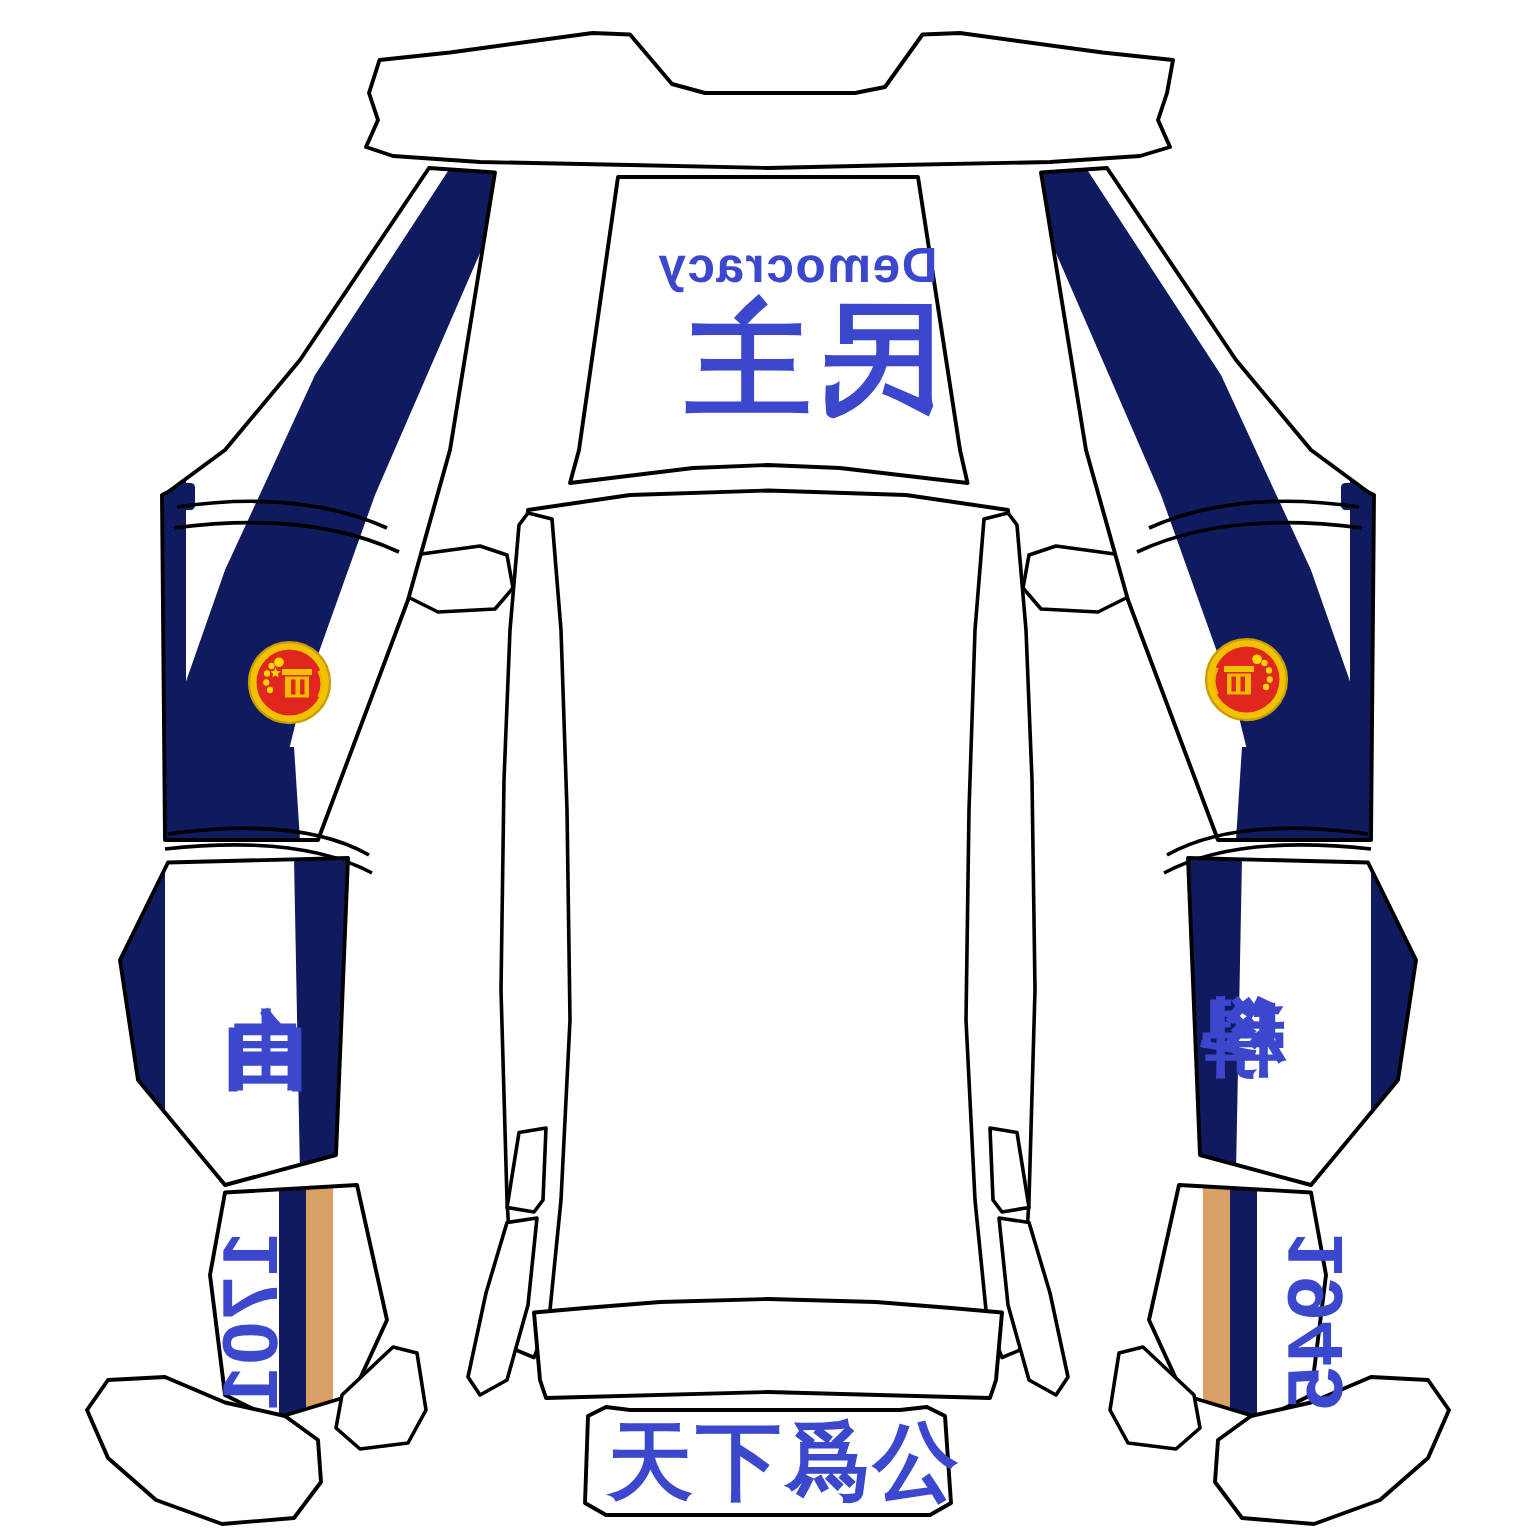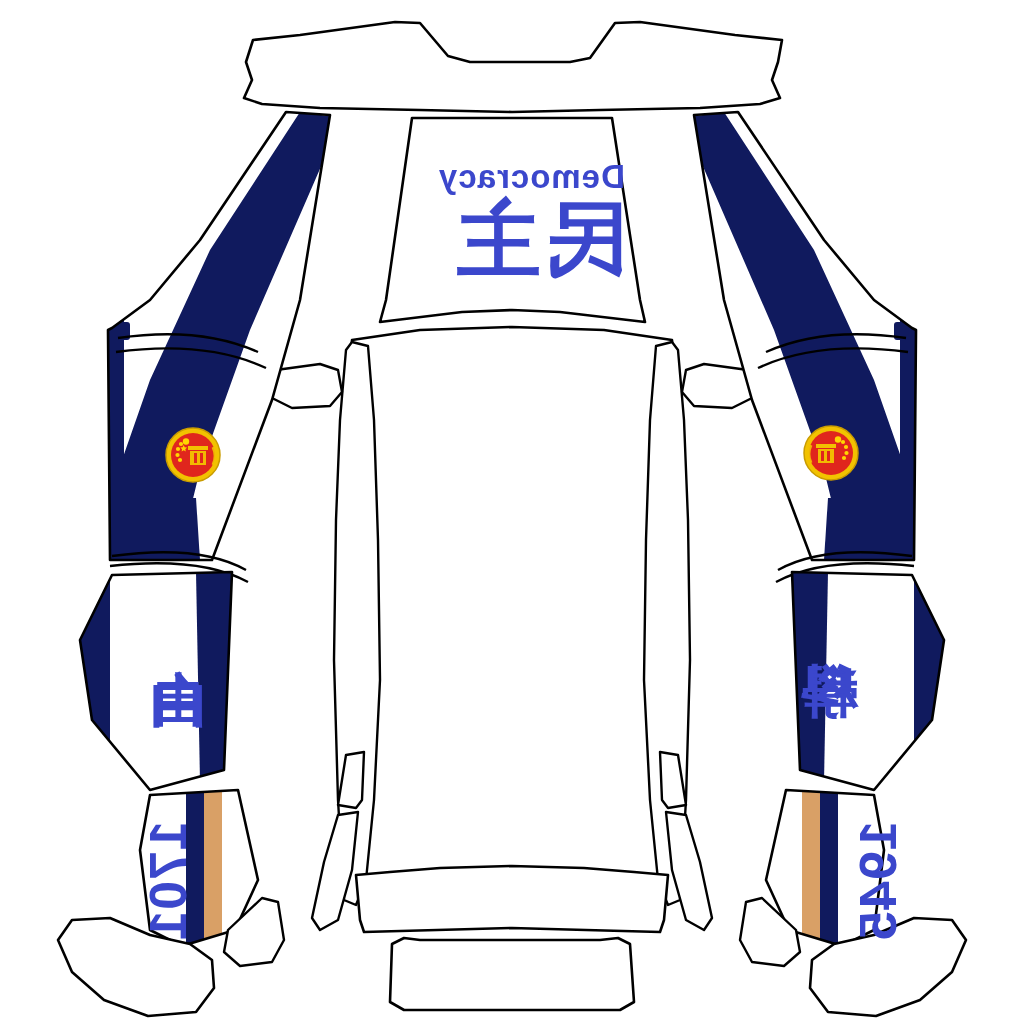--- a/index.html
+++ b/index.html
@@ -295,14 +295,15 @@
   <div class="txt" id="democracy-cn">民主</div>
 
   <div class="txt" id="freedom-cn">自由</div>
 
   <div class="txt" id="science-cn">科學</div>
 
   <div class="txt" id="year-left">1701</div>
 
   <div class="txt" id="year-right">1945</div>
 
+  <div class="txt" id="motto">天下爲公</div>
 
 </div>
 
 </body></html>

